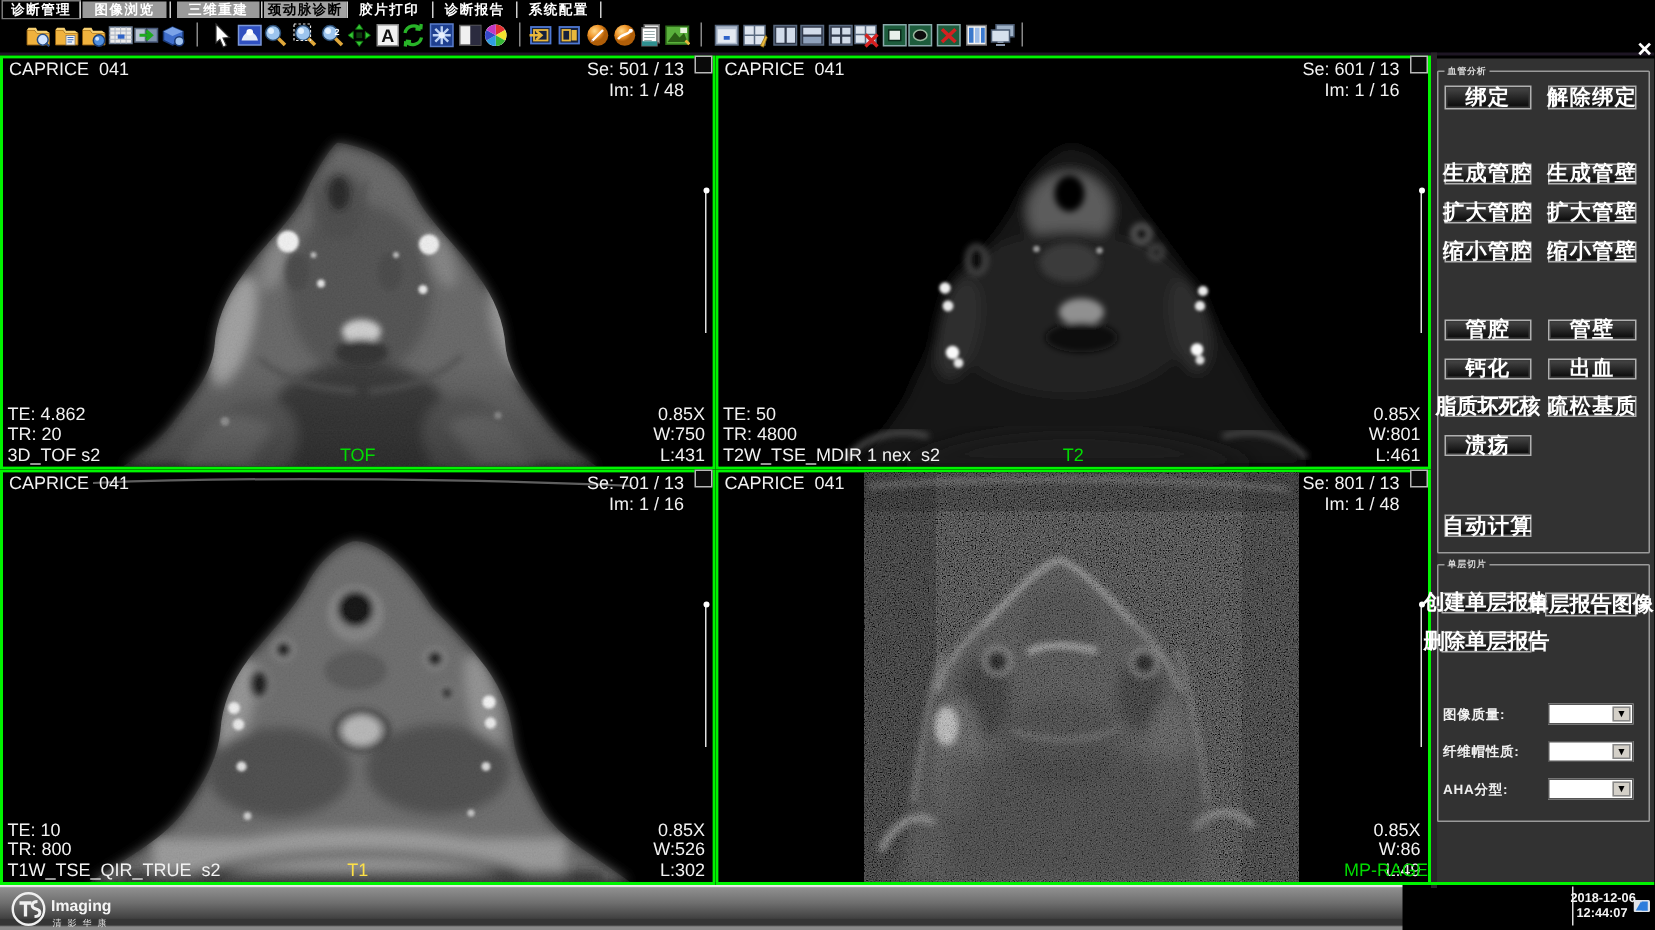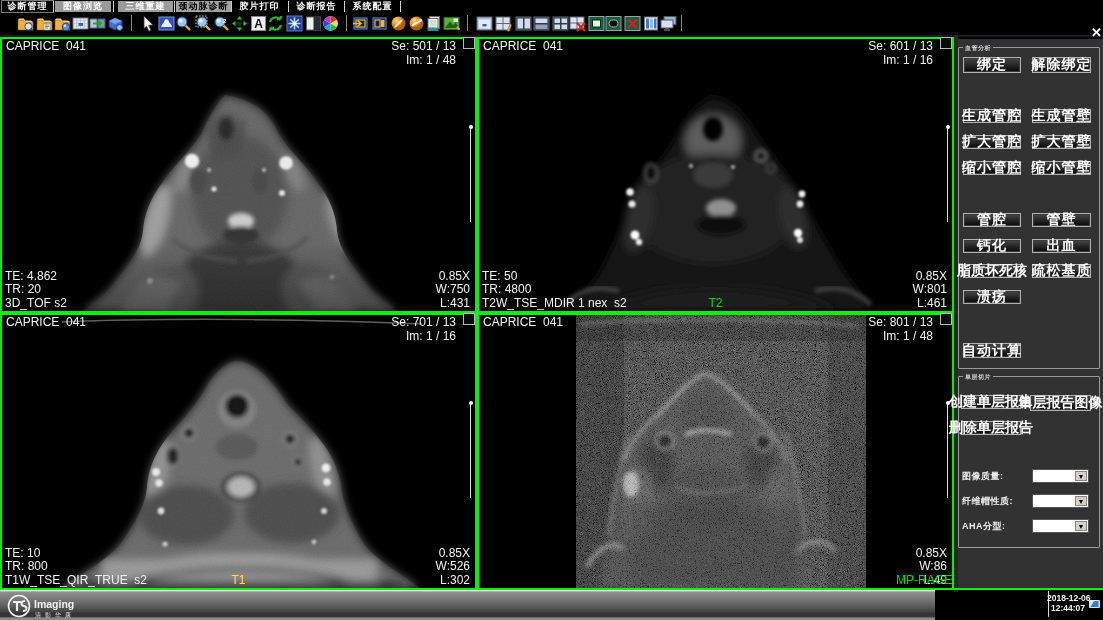--- a/index.html
+++ b/index.html
@@ -317,20 +317,21 @@
 <rect width="473" height="272" clip-path="url(#q1c)" filter="url(#gs)" opacity="0.13"></rect>
 </svg>
 <div class="qt" style="left:4px;top:1px">CAPRICE&nbsp; 041</div>
 <div class="qt" style="right:19px;top:1px;text-align:right">Se: 501 / 13<br>Im: 1 / 48</div>
 <div class="qt" style="left:3px;bottom:1px">TE: 4.862
 TR: 20
 3D_TOF s2</div>
 <div class="qt" style="right:5px;bottom:1px;text-align:right">0.85X
 W:750
 L:431</div>
+<div class="qt" style="left:0;right:0;bottom:1px;text-align:center;color:#00dc00">TOF</div>
 <div class="qsq"></div>
 <div class="sbar" style="right:4px;top:88px;height:95px"></div>
 <div class="sdot" style="right:2.5px;top:86px"></div>
 </div>
 <div class="q" style="left:477px;top:37px;width:477px;height:276px">
 <svg width="473" height="272" viewBox="0 0 473 272" style="position:absolute;left:0;top:0">
       <defs>
 <filter id="b1b">
           <feGaussianBlur stdDeviation="1"></feGaussianBlur>
         </filter>

